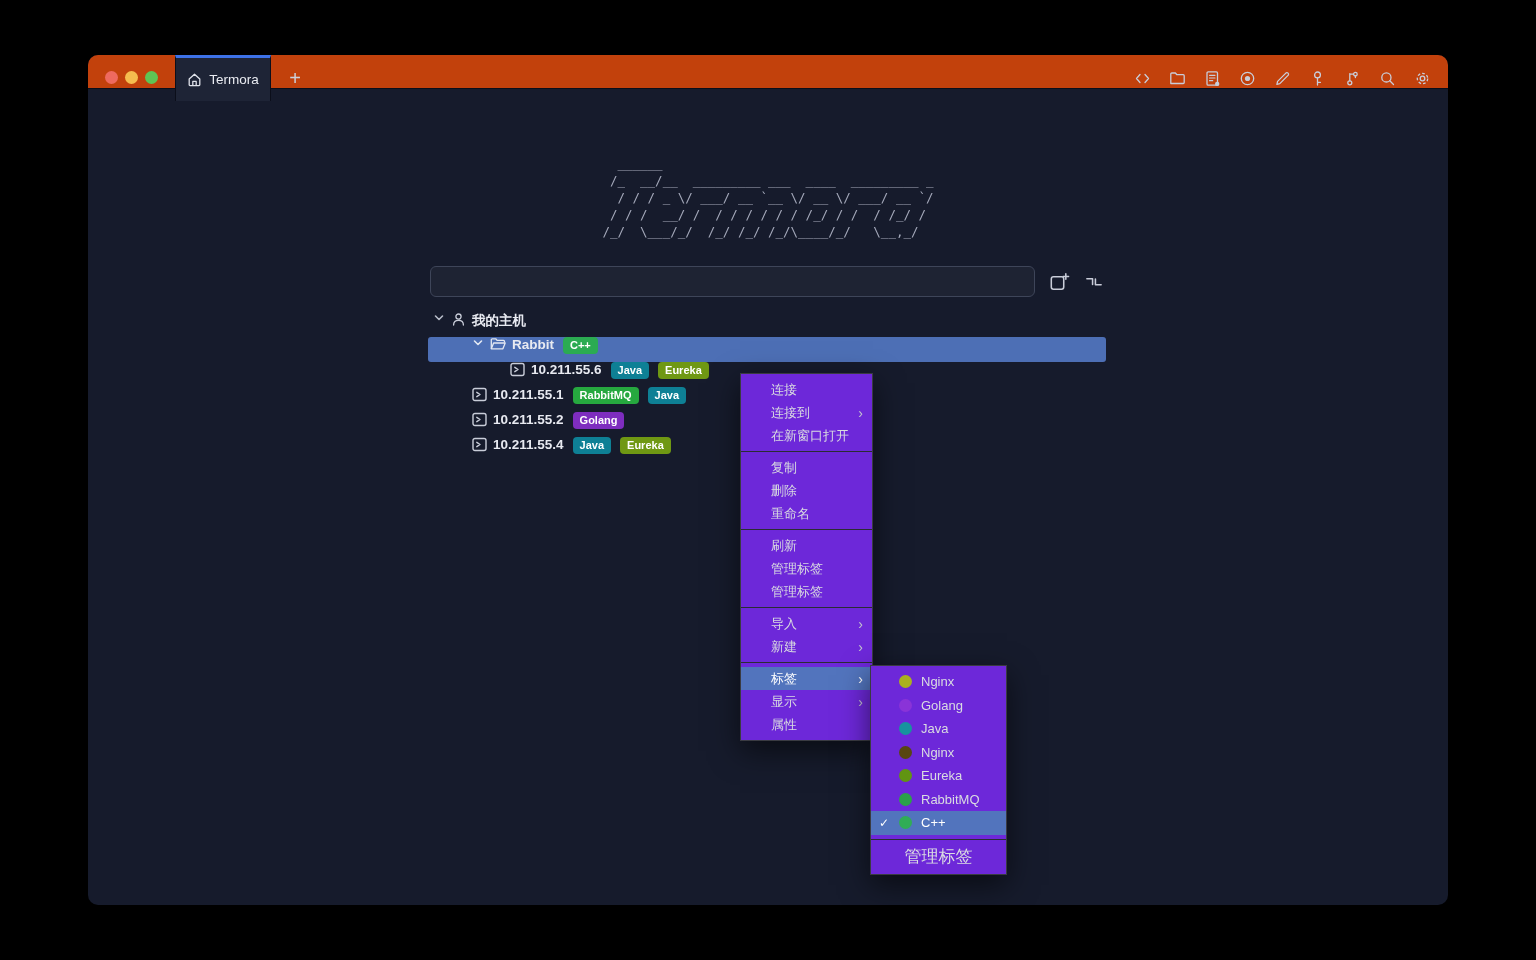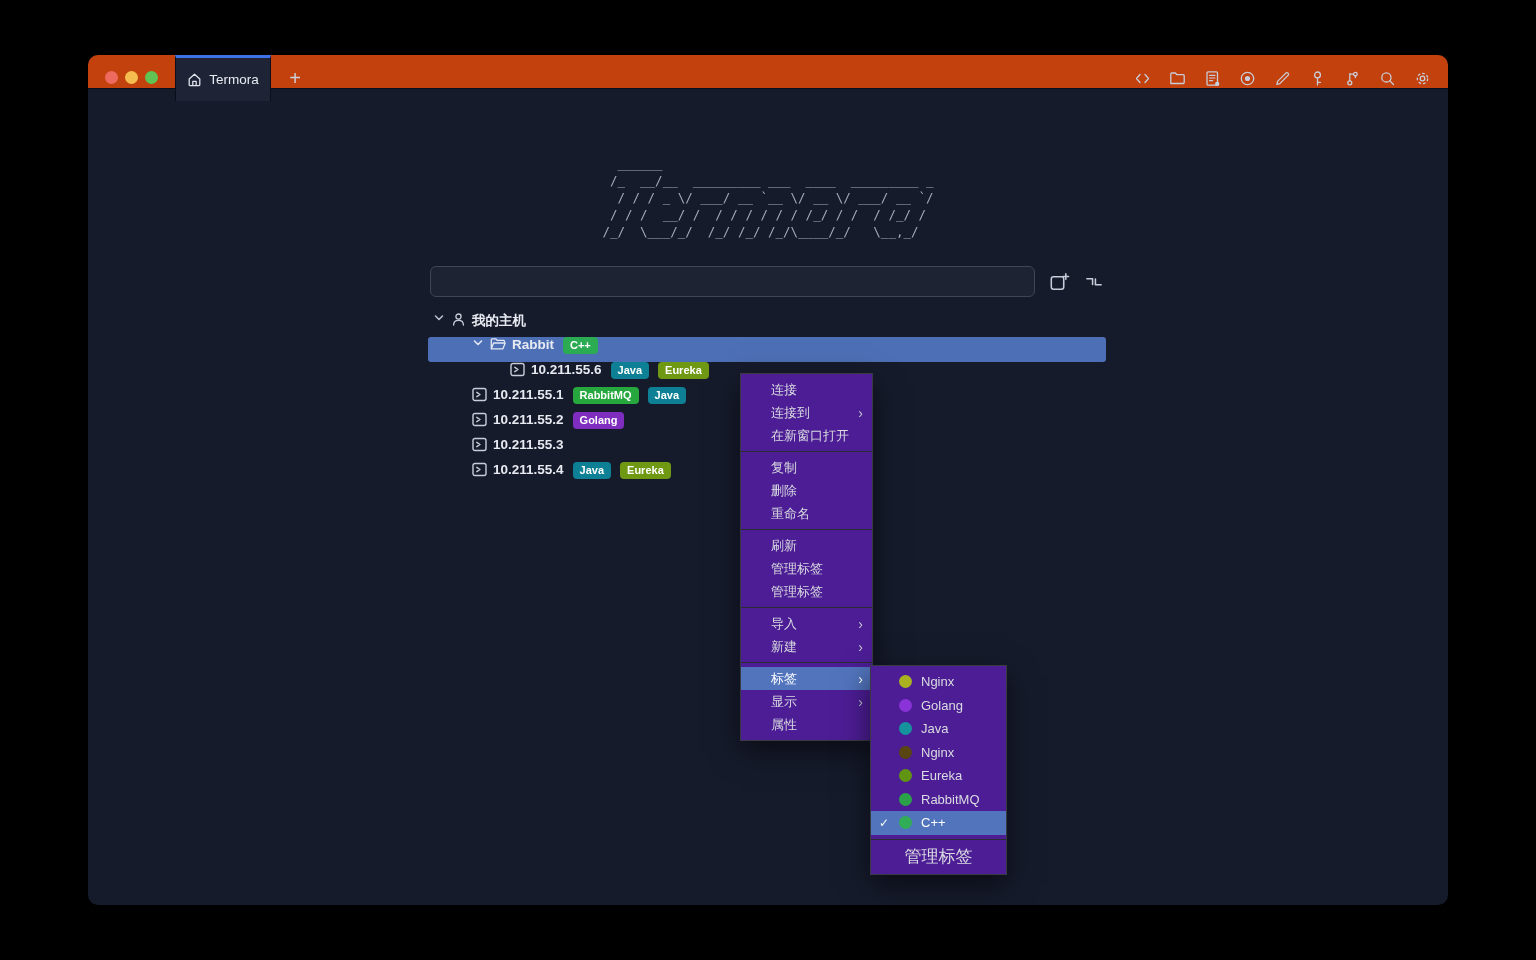--- a/index.html
+++ b/index.html
@@ -33,21 +33,21 @@
 
   
   .tree { position:absolute; left:340px; top:257px; width:678px; }
   .trow { height:25px; display:flex; align-items:flex-start; gap:6px; color:#e8eaf1; font-size:13.5px;
     font-weight:600; white-space:nowrap; }
   .trow.sel { background:#4d6fb5; border-radius:3px; }
   .trow svg { flex:0 0 auto; }
   .badge { font-size:11px; font-weight:700; color:#fff; padding:3px 7px; border-radius:4px; line-height:1; margin-left:3px; }
 
   
-  .menu { position:absolute; background:#4c1d95; border:1px solid #3a3b42; padding:4px 0;
+  .menu { position:absolute; background:#6d28d9; border:1px solid #3a3b42; padding:4px 0;
     box-shadow:0 10px 28px rgba(0,0,0,.55); }
   #ctx { left:652px; top:318px; width:133px; }
   #sub { left:782px; top:610px; width:137px; }
   .mi { height:23px; display:flex; align-items:center; padding:0 9px 0 30px; color:#d9dbe0; font-size:13px; }
   .mi .arrow { margin-left:auto; color:#c2c5cd; font-size:14px; line-height:1; }
   .mi.hl { background:#5274bd; color:#fff; }
   .mi.hl .arrow { color:#fff; }
   .msep { height:1px; background:#2b2c33; margin:4px 0; }
   .smi { height:23.5px; display:flex; align-items:center; padding:0 10px 0 28px; gap:9px;
     color:#dadce1; font-size:13px; position:relative; }
@@ -204,27 +204,20 @@
 
     <div class="trow" style="padding-left:44px">
       <svg width="15" height="15" viewBox="0 0 15 15">
           <rect x="1" y="1.5" width="13" height="12" rx="2" fill="none" stroke="#c9cdd9" stroke-width="1.4"></rect>
           <path d="M4.8 5.3 L8 7.5 L4.8 9.7" fill="none" stroke="#c9cdd9" stroke-width="1.4" stroke-linecap="round" stroke-linejoin="round"></path>
         </svg>
       <span>10.211.55.2</span>
       <span class="badge" style="background: rgb(126, 45, 191);">Golang</span>
     </div>
 
-    <div class="trow" style="padding-left:44px">
-      <svg width="15" height="15" viewBox="0 0 15 15">
-          <rect x="1" y="1.5" width="13" height="12" rx="2" fill="none" stroke="#c9cdd9" stroke-width="1.4"></rect>
-          <path d="M4.8 5.3 L8 7.5 L4.8 9.7" fill="none" stroke="#c9cdd9" stroke-width="1.4" stroke-linecap="round" stroke-linejoin="round"></path>
-        </svg>
-      <span>10.211.55.3</span>
-    </div>
 
     <div class="trow" style="padding-left:44px">
       <svg width="15" height="15" viewBox="0 0 15 15">
           <rect x="1" y="1.5" width="13" height="12" rx="2" fill="none" stroke="#c9cdd9" stroke-width="1.4"></rect>
           <path d="M4.8 5.3 L8 7.5 L4.8 9.7" fill="none" stroke="#c9cdd9" stroke-width="1.4" stroke-linecap="round" stroke-linejoin="round"></path>
         </svg>
       <span>10.211.55.4</span>
       <span class="badge" style="background: rgb(14, 128, 149);">Java</span>
       <span class="badge" style="background: rgb(111, 152, 19);">Eureka</span>
     </div>

